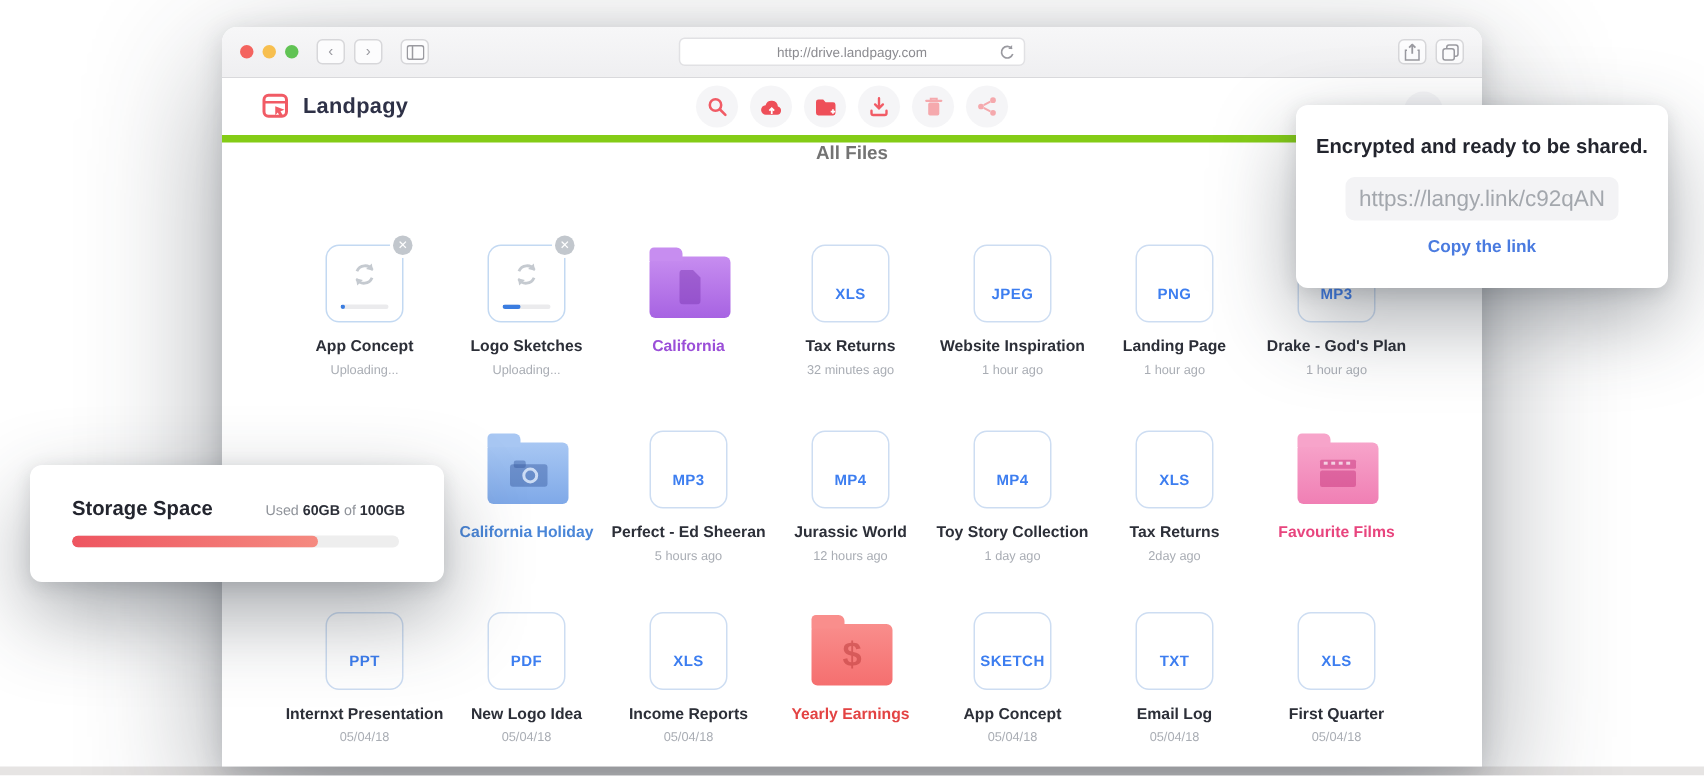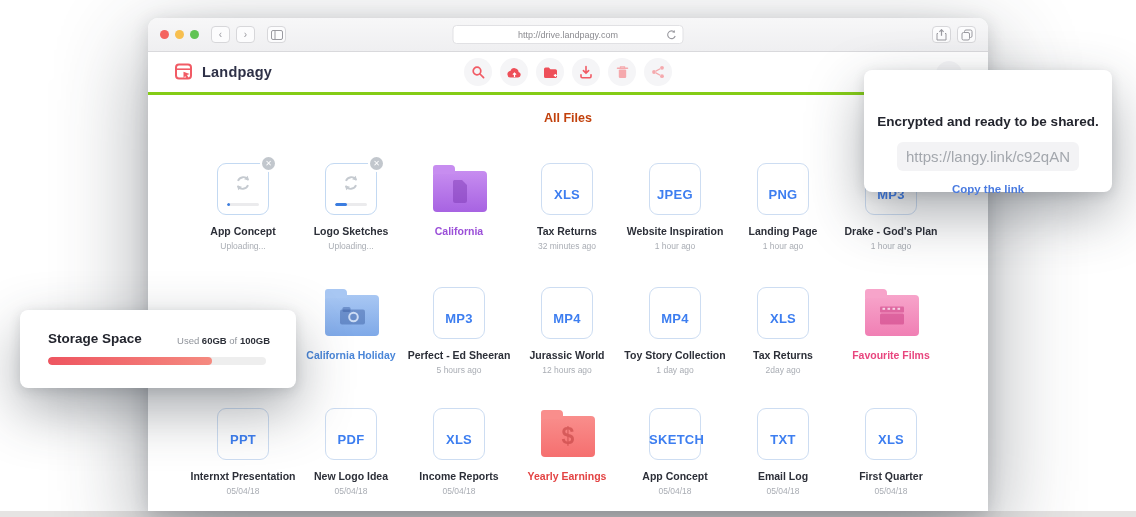--- a/index.html
+++ b/index.html
@@ -38,50 +38,50 @@
     width:231px; height:19px; background:#fff; border:1px solid #e1e1e4;
     border-radius:4px; font-size:9px; color:#8b8b90;
     display:flex; align-items:center; justify-content:center;
   }
   .url-refresh{ position:absolute; right:5px; top:3px; }
   .chrome-right{ position:absolute; right:12px; top:8px; display:flex; gap:6px; }
 
   
   .app-header{
     height:43px; display:flex; align-items:center; padding:0 26px;
-    border-bottom:3px solid #84cc16; position:relative;
+    border-bottom:5px solid #84cc16; position:relative;
   }
   .logo{ display:flex; align-items:center; gap:7px; }
   .logo-text{ font-size:14.5px; font-weight:700; color:#2e3147; letter-spacing:.2px; }
   .toolbar{ position:absolute; left:50%; transform:translateX(-50%); display:flex; gap:8px; }
   .tool-circle{
     width:28px; height:28px; border-radius:50%; background:#f5f5f7;
     display:flex; align-items:center; justify-content:center;
   }
   .more-btn{
     position:absolute; right:26px; top:9px; width:26px; height:26px; border-radius:50%;
     background:#f6f6f8; color:#9b9ba1; font-size:9px; letter-spacing:1px;
     display:flex; align-items:center; justify-content:center;
   }
   .page-title{
-    text-align:center; margin-top:16px; font-size:12.5px; font-weight:700; color:#c2410c;
+    text-align:center; font-size:12.5px; font-weight:700; color:#737373;
   }
 
   
   .file-row{ position:absolute; left:41px; width:756px; display:grid;
     grid-template-columns:repeat(7,108px); }
   .file-row.r1{ top:145px; } .file-row.r2{ top:269px; } .file-row.r3{ top:390px; }
   .cell{ display:flex; flex-direction:column; align-items:center; }
   .tile{ width:52px; height:52px; position:relative; }
   .filebox{
     width:52px; height:52px; border:1px solid #cdddf2; border-radius:9px; background:#fff;
   }
   .ftype{
     position:absolute; left:0; right:0; bottom:13px; text-align:center;
-    font-size:13px; font-weight:700; color:#3d7ef0; letter-spacing:.3px;
+    font-size:10px; font-weight:700; color:#3d7ef0; letter-spacing:.3px;
   }
   .sync-svg{ position:absolute; left:50%; top:9px; transform:translateX(-50%); }
   .track{
     position:absolute; left:10px; right:10px; bottom:9px; height:3px;
     background:#ebebed; border-radius:2px; overflow:hidden;
   }
   .fill{ height:100%; background:#3b7de0; border-radius:2px; }
   .xbadge{
     position:absolute; top:-6px; right:-6px; width:13px; height:13px; border-radius:50%;
     background:#c2c7cd; color:#fff; font-size:8px; line-height:13px; text-align:center;
@@ -117,21 +117,21 @@
     position:absolute; left:28px; right:30px; top:47px; height:8px;
     background:#eeeeee; border-radius:5px; overflow:hidden;
   }
   .storage-fill{ height:100%; border-radius:5px; background:linear-gradient(90deg,#ee5560,#f58a80); }
 
   .share-card{
     position:absolute; left:864px; top:70px; width:248px; height:122px;
     background:#fff; border-radius:8px; z-index:10; text-align:center;
     box-shadow:0 22px 55px rgba(45,52,62,.40), 0 3px 12px rgba(45,52,62,.15);
   }
-  .share-title{ margin-top:44px; font-size:13.5px; font-weight:700; color:#23252e; }
+  .share-title{ margin-top:20px; font-size:13.5px; font-weight:700; color:#23252e; }
   .share-input{
     width:182px; height:29px; margin:13px auto 0; background:#f3f3f5; border-radius:6px;
     font-size:15px; color:#a3a7ad; display:flex; align-items:center; justify-content:center;
   }
   .share-copy{ margin-top:12px; font-size:11.5px; font-weight:700; color:#4a7be0; }
 </style>
 </head>
 <body>
 
 <div class="browser-window">

